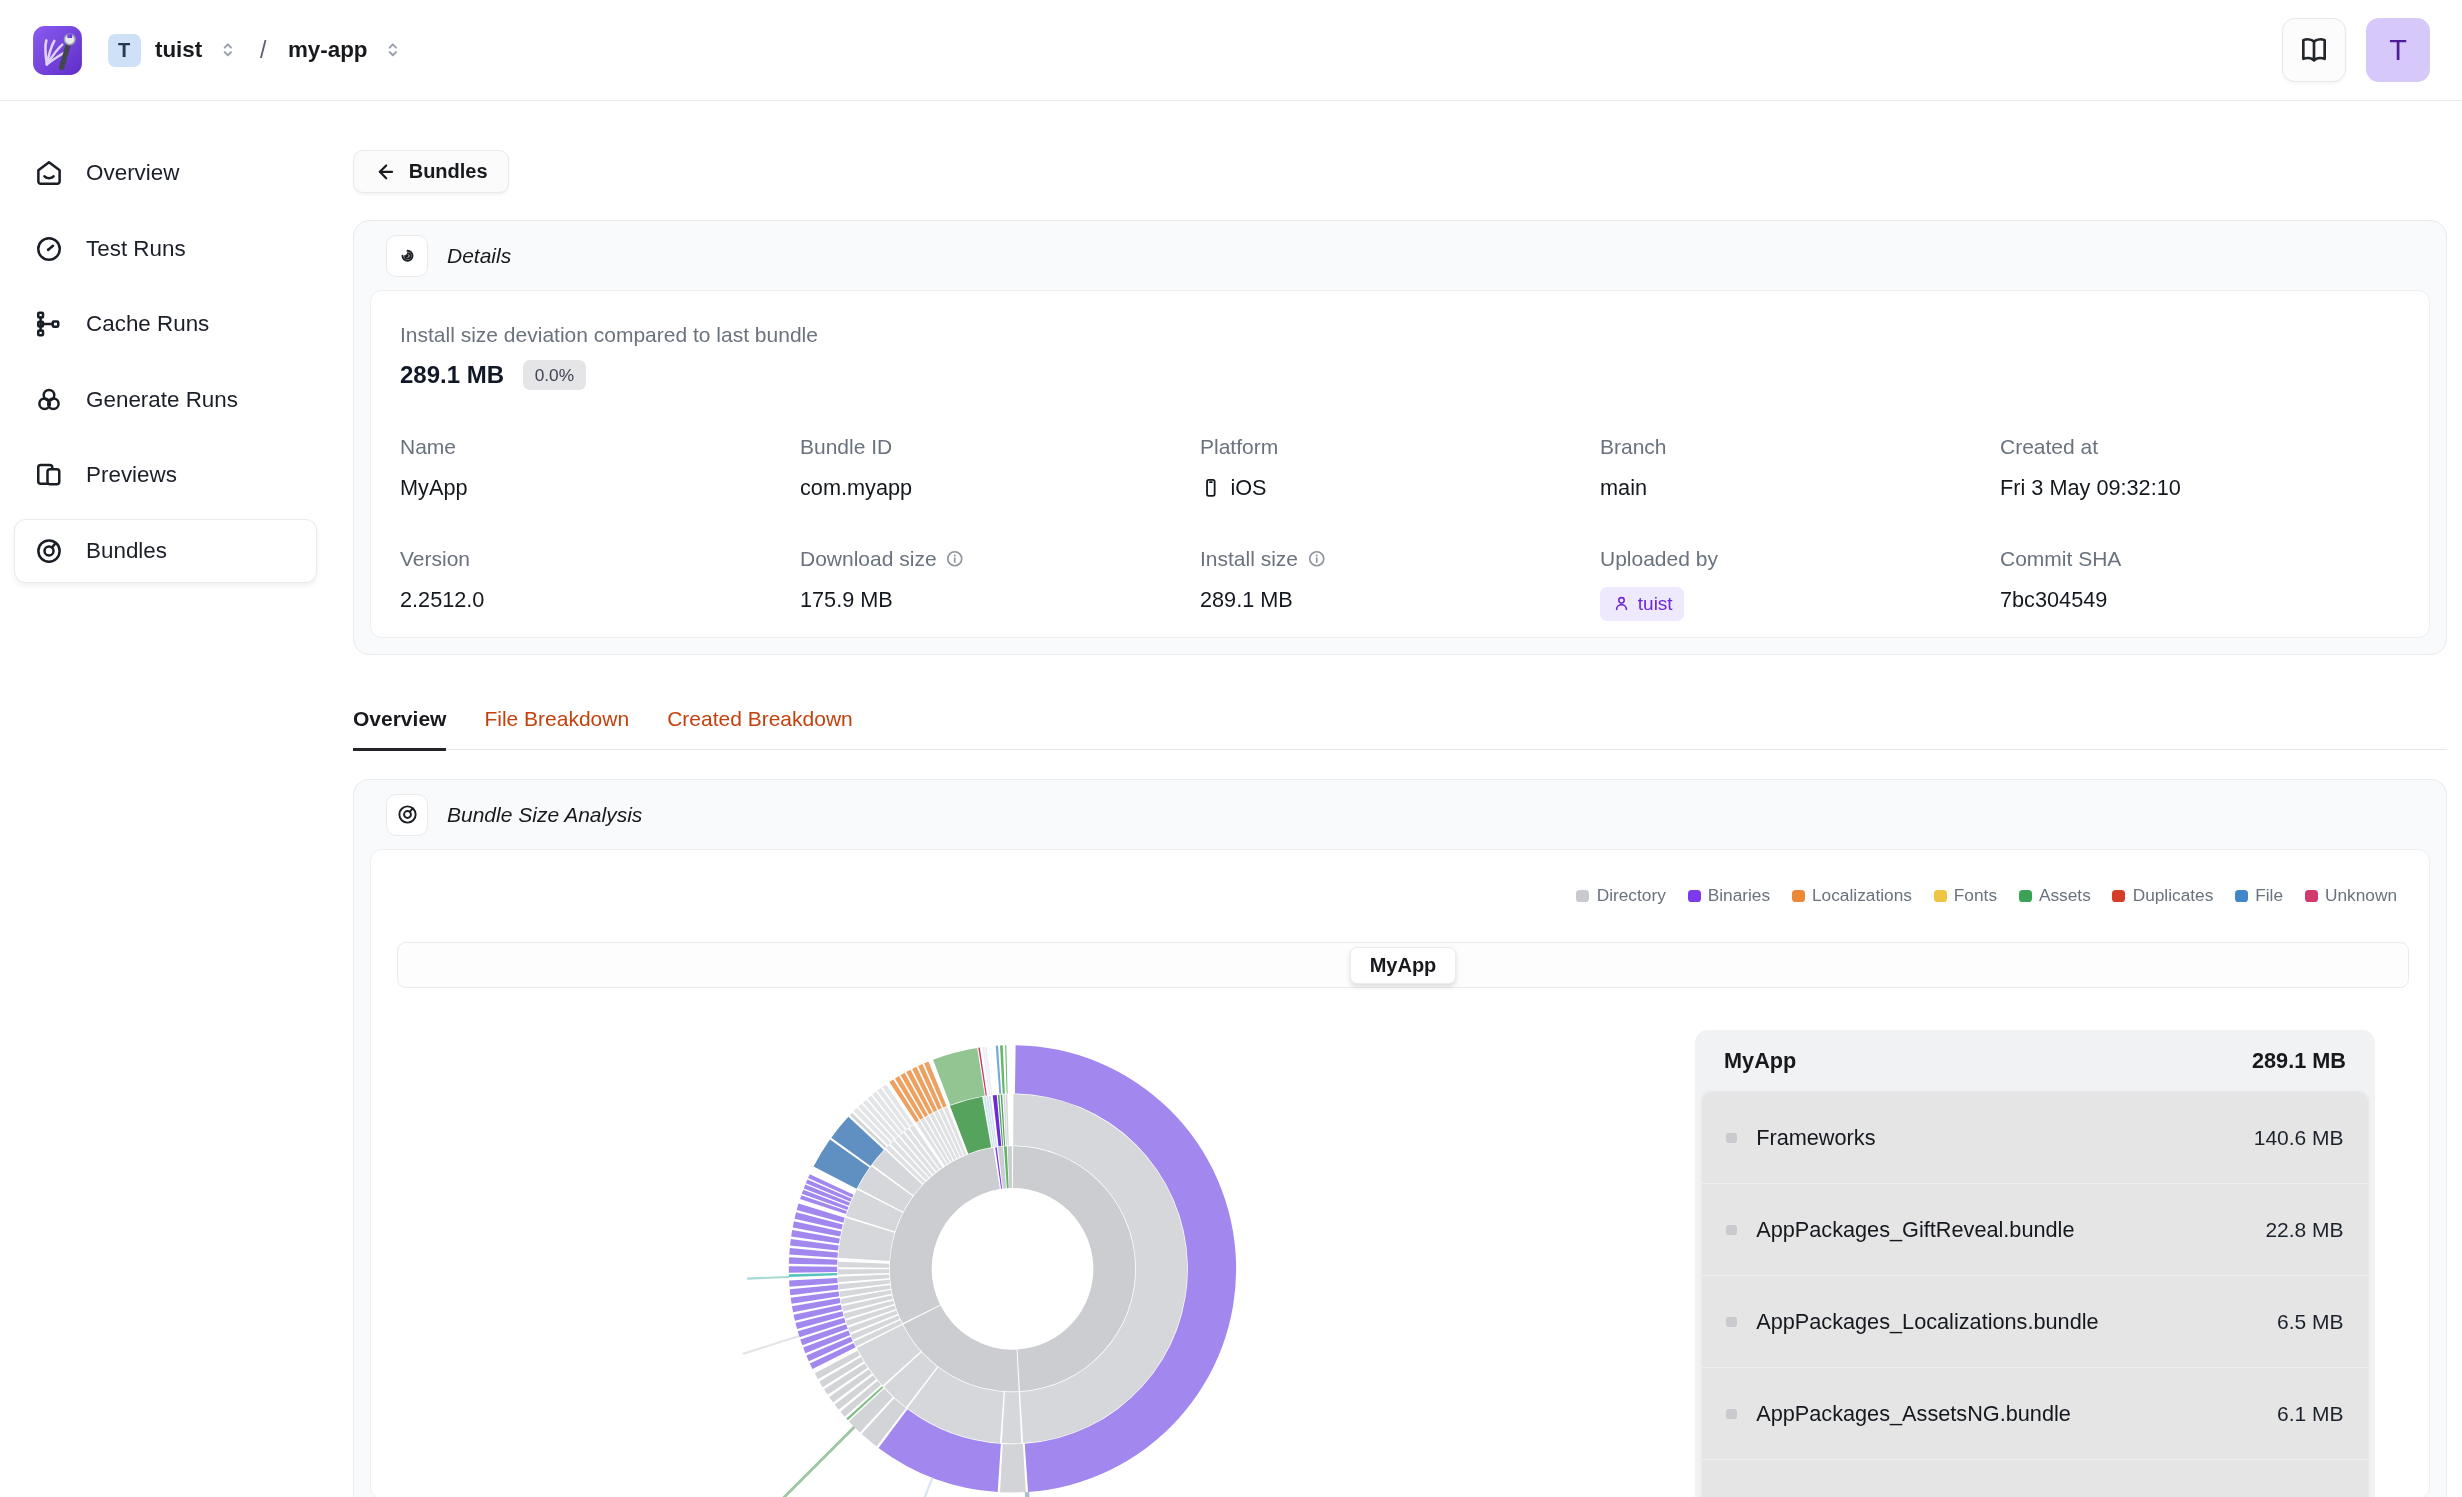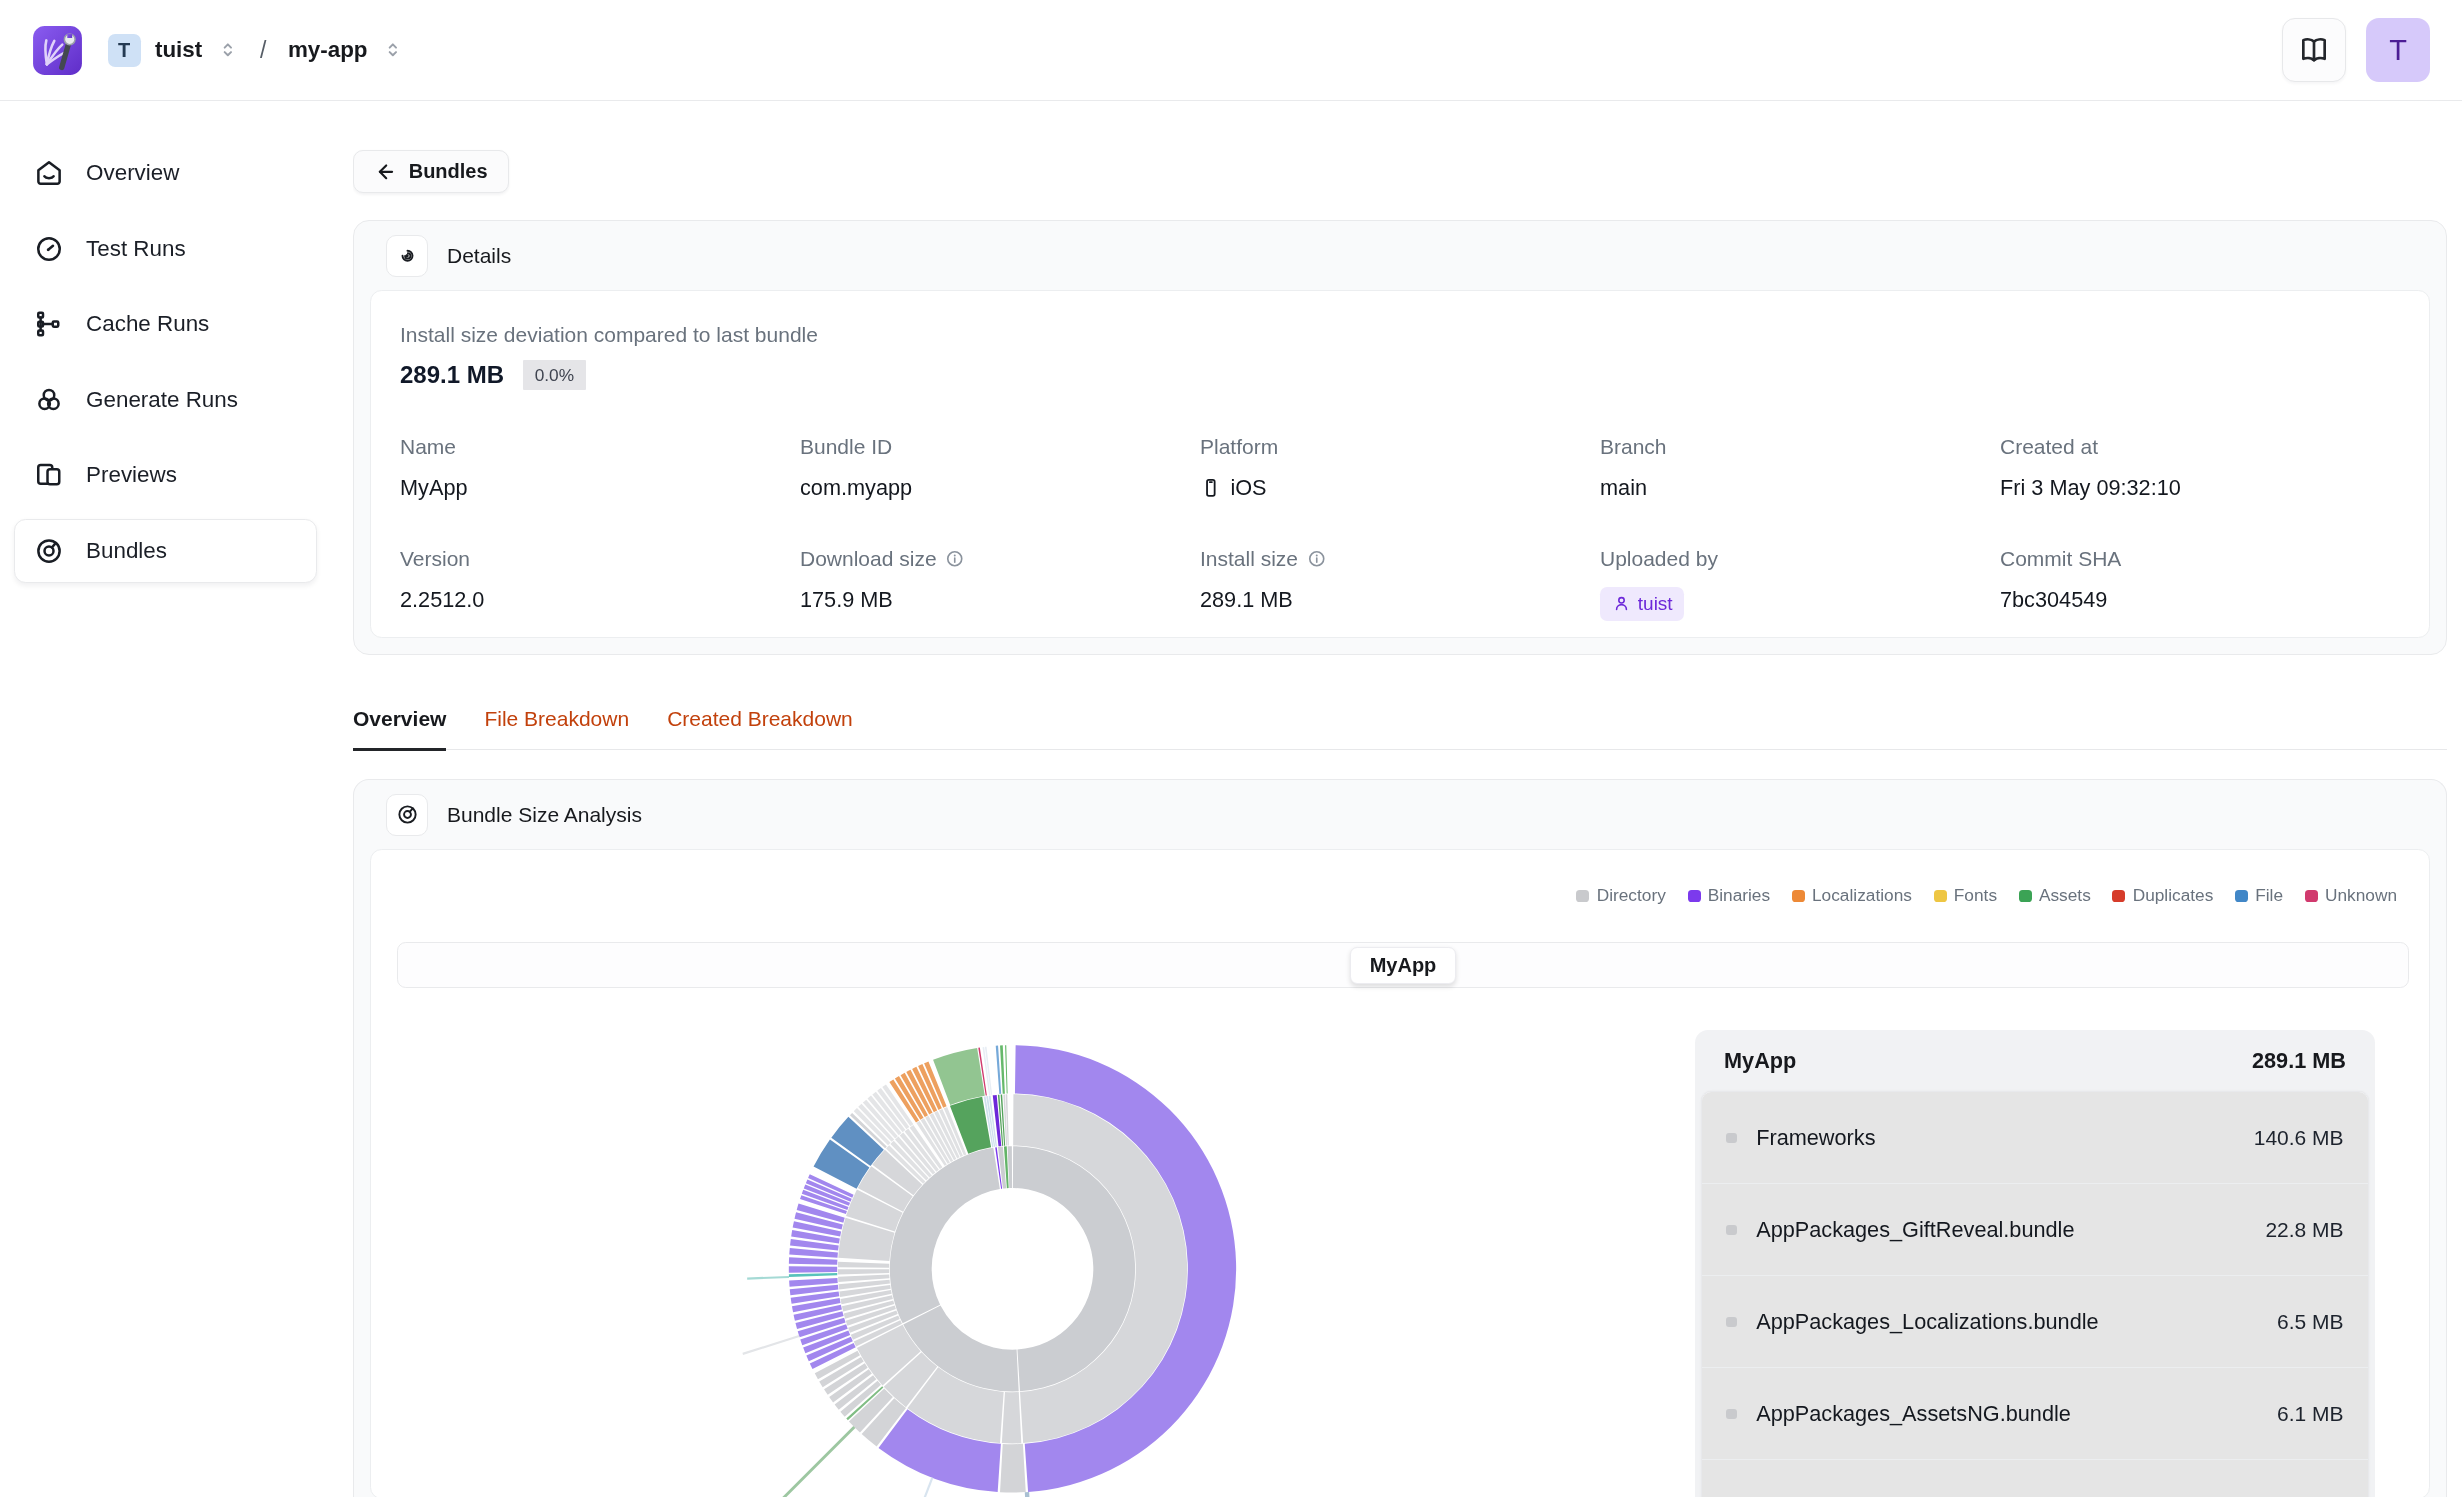--- a/index.html
+++ b/index.html
@@ -44,35 +44,35 @@
     overflow:hidden; }
   .back-btn { margin-top:49px; display:inline-flex; align-items:center; gap:13px;
     height:43px; padding:0 20px; border-radius:10px; border:1.4px solid #e8e9eb;
     background:#fbfbfc; box-shadow:0 1.4px 2.9px rgba(16,24,40,.05); cursor:pointer; }
   .back-btn svg { width:21.7px; height:21.7px; color:#17191d; }
   .back-btn span { font-size:20px; font-weight:600; color:#17191d; }
 
   .card { margin-top:27.4px; border:1.4px solid #e9eaec; border-radius:16px;
     background:#f9fafb; }
   .card-head { height:69px; display:flex; align-items:center; gap:19px;
-    padding:0 0 0 32px; }
+    padding:0 0 0 32px;font-style:italic; }
   .icon-box { width:42px; height:42px; border-radius:10px; background:#fff;
     border:1.4px solid #e9eaec; display:flex; align-items:center; justify-content:center; }
   .icon-box svg { width:23px; height:23px; color:#1a1d22; }
   .card-title { font-size:21px; font-weight:500; color:#17191d; }
   .card-body { margin:0 16px 16px 16px; background:#fff; border:0.7px solid #eceef0;
     border-radius:11.6px; }
 
   
   .details-body { padding:32px 29px 16px 29px; }
   .dev-label { font-size:21px; color:#69727d; }
   .dev-row { margin-top:13px; display:flex; align-items:center; gap:19px; }
   .dev-value { font-size:24px; font-weight:700; color:#101828; }
   .dev-badge { background:#e5e5e8; color:#3f4450; font-size:17.3px; font-weight:500;
-    border-radius:1px; padding:4.3px 11.6px; }
+    border-radius:7px; padding:4.3px 11.6px; }
   .fields { margin-top:45px; display:grid; grid-template-columns:repeat(5,1fr);
     row-gap:46px; }
   .f-label { font-size:21px; color:#69727d; margin-bottom:16px;
     display:flex; align-items:center; gap:8.7px; }
   .f-label svg { width:19.5px; height:19.5px; color:#8b939d; }
   .f-value { font-size:21.7px; color:#14181f; display:flex; align-items:center; gap:8.7px; }
   .f-value svg { width:21.7px; height:21.7px; color:#14181f; }
   .user-chip { display:inline-flex; align-items:center; gap:7.2px; background:#efe9fd;
     border-radius:7.2px; padding:5.8px 11.6px; cursor:pointer; }
   .user-chip svg { width:19px; height:19px; color:#6d28d9; }

